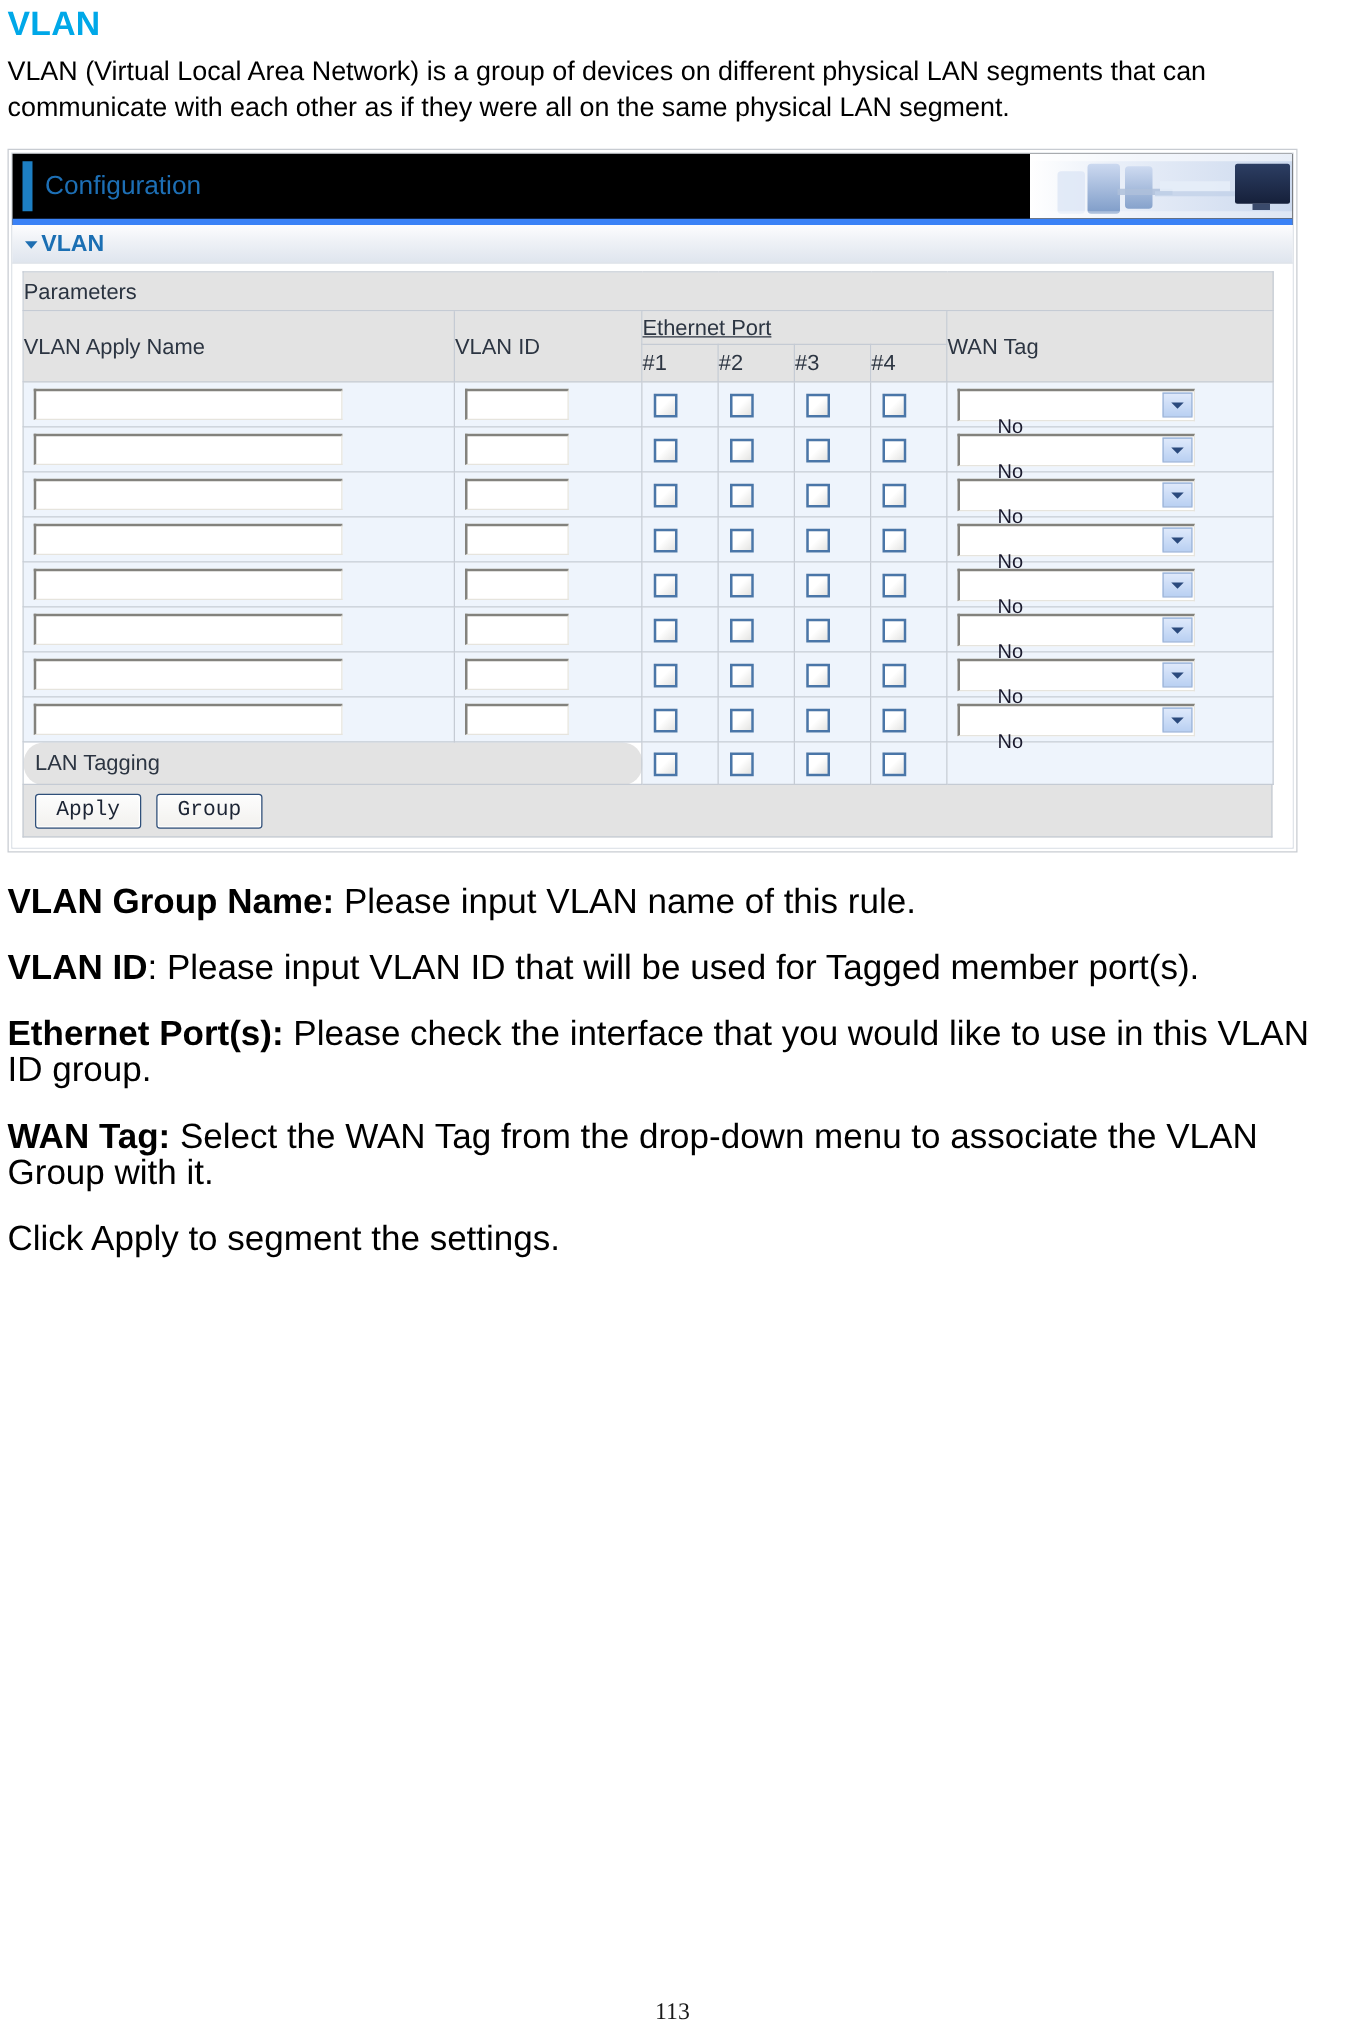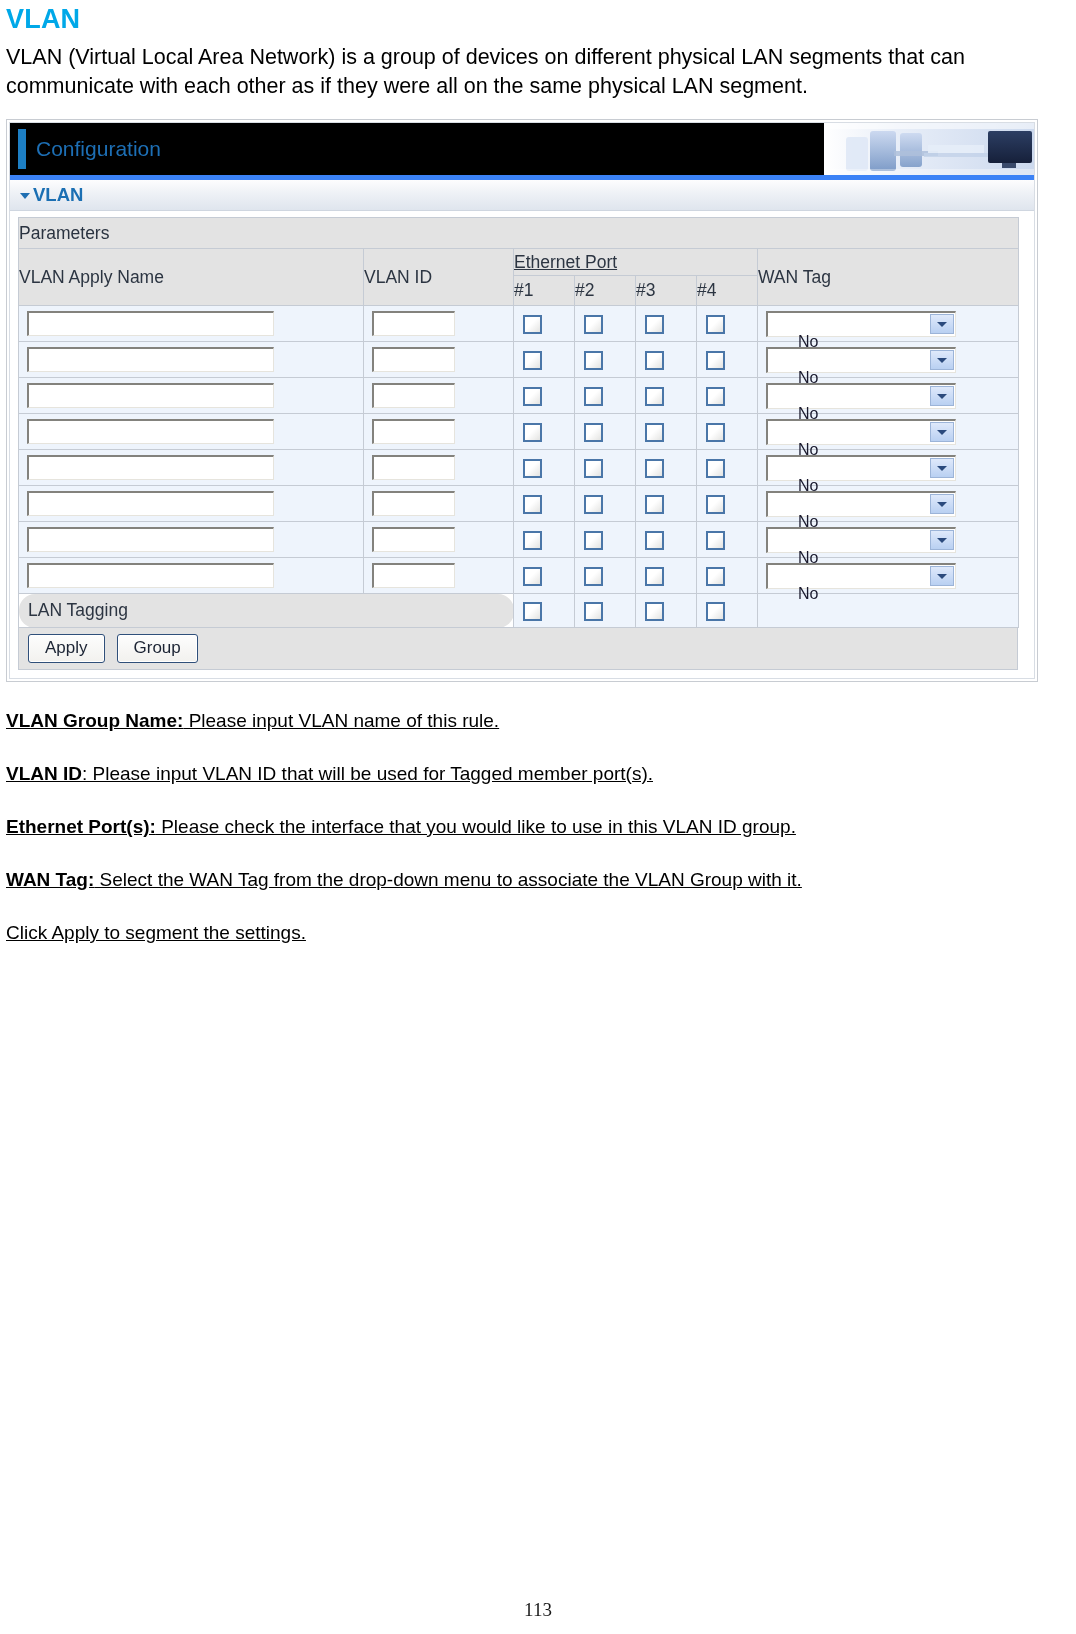--- a/index.html
+++ b/index.html
@@ -226,39 +226,38 @@
     border: 1px solid #c5cbd4;
     border-top: none;
     width: 1000px;
     box-sizing: border-box;
     height: 42px;
     display: flex;
     align-items: center;
     padding-left: 9px;
   }
   .btn {
-    font-family: Liberation Sans, sans-serif;
+    font-family: Liberation Mono, monospace;
     font-size: 17px;
     color: #1c2434;
     background: linear-gradient(to bottom,#fdfdfd 0%, #f2f1ee 100%);
     border: 1px solid #2f4f7a;
     border-radius: 3px;
     padding: 3px 16px 4px 16px;
     margin-right: 12px;
     box-shadow: inset 0 0 0 1px #ffffff;
     cursor: default;
   }
 
   
   .desc {
-    font-size: 19px;
+    font-size: 28px;
     line-height: 29px;
     margin: 0;
     padding-top: 24px;
-    text-decoration: underline;
   }
   .desc b { font-weight: bold; }
 
   .page-number {
     position: absolute;
     left: 0; right: 0;
     bottom: 16px;
     text-align: center;
     font-family: "Liberation Serif", serif;
     font-size: 19px;

